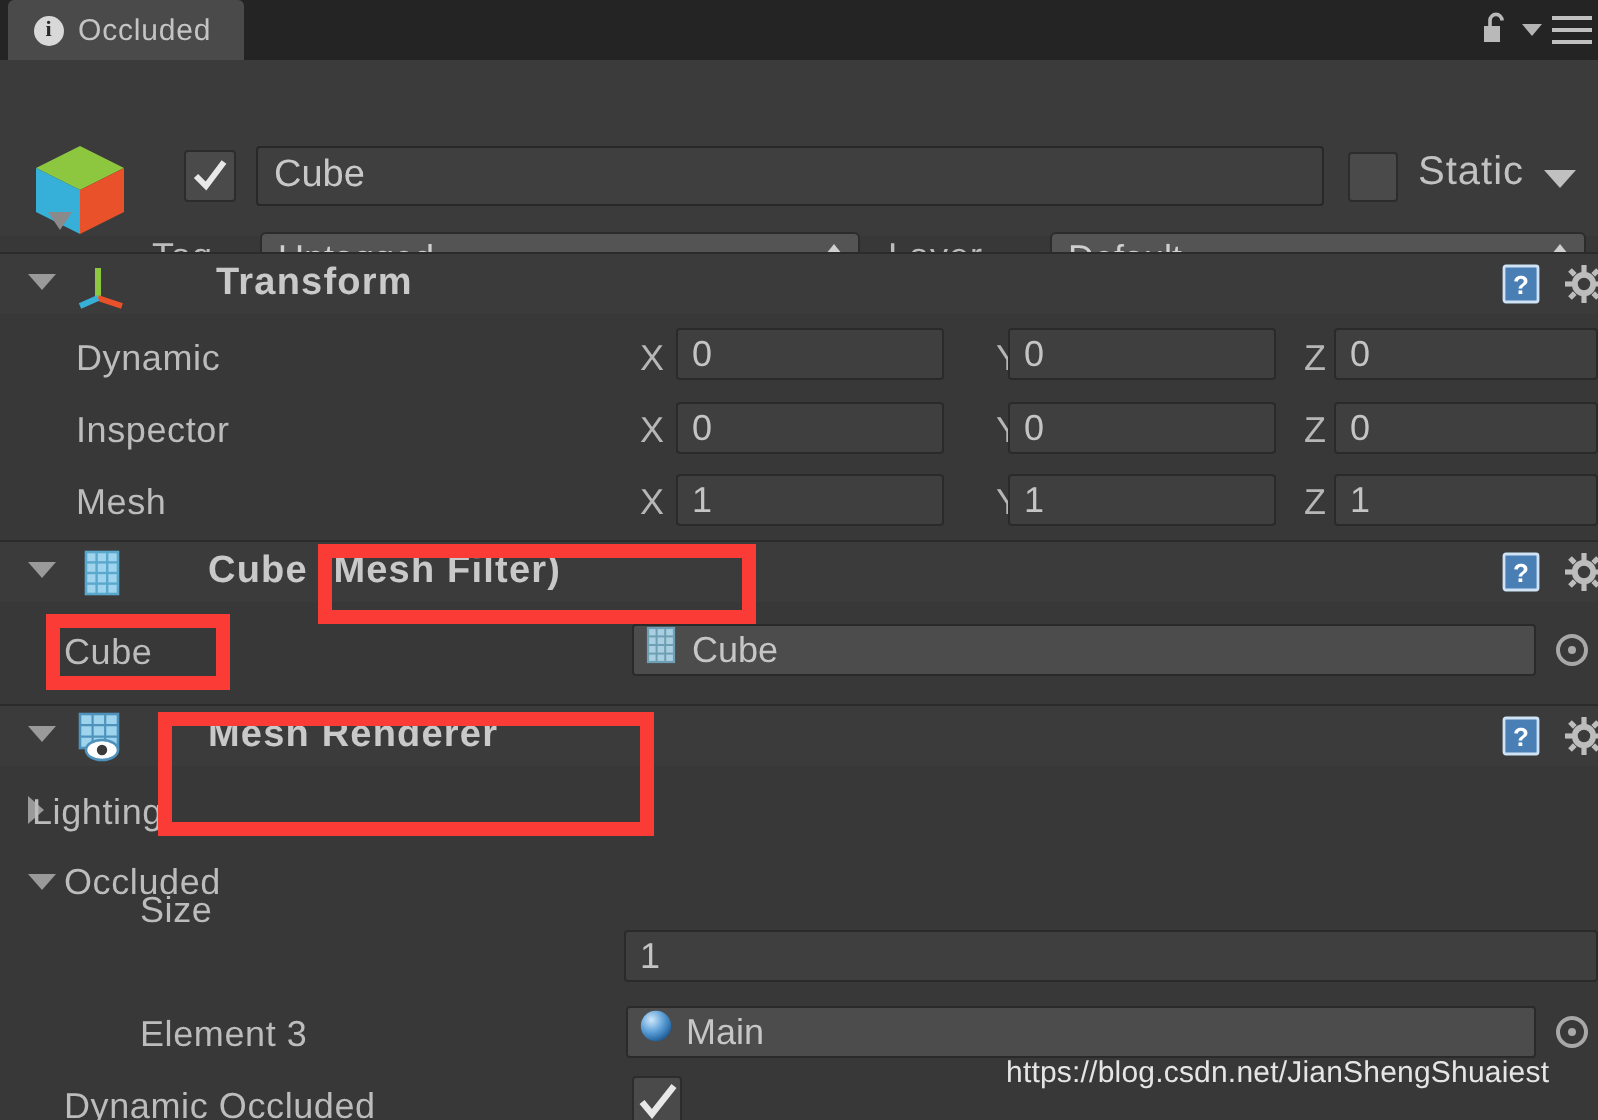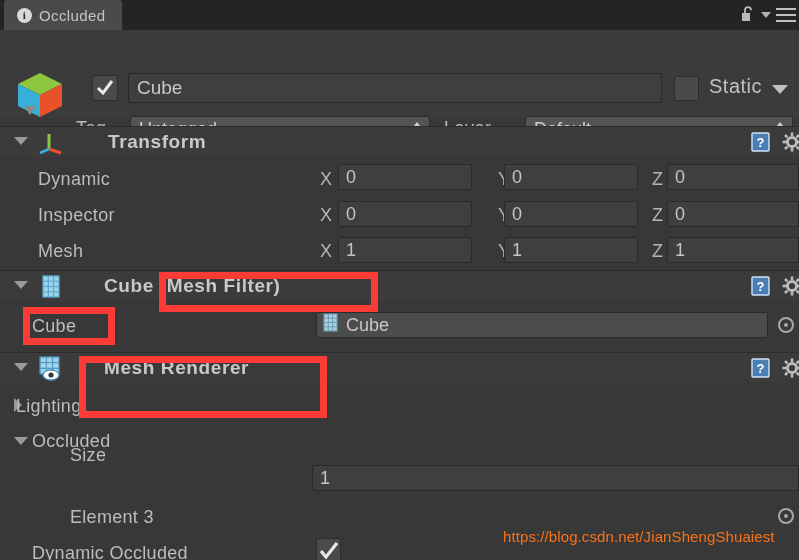--- a/index.html
+++ b/index.html
@@ -116,21 +116,21 @@
     position: absolute; width: 24px; height: 24px;
     background: #4a4a4a; border: 1px solid #2c2c2c; border-radius: 2px;
   }
 
   
   .redbox { position: absolute; border: 7px solid #fb3b35; pointer-events: none; }
 
   
   .watermark {
     position: absolute; left: 503px; top: 528px;
-    color: #f97316; font-size: 15px; letter-spacing: .1px;
+    color: #e5e5e5; font-size: 15px; letter-spacing: .1px;
   }
 </style>
 </head>
 <body>
 
 <div class="root">
 
   <div class="tabstrip">
     <div class="tab">
       <span class="info-icon">i</span>
@@ -346,20 +346,35 @@
   <span class="foldout closed" style="left:14px;top:398px"></span>
   <span class="fld-label" style="left:16px;top:396px">Lighting</span>
 
   <span class="foldout" style="left:14px;top:437px"></span>
   <span class="fld-label" style="left:32px;top:431px">Occluded</span>
 
   <span class="fld-label" style="left:70px;top:445px">Size</span>
   <div class="num-field" style="left:312px;top:465px;width:487px">1</div>
 
   <span class="fld-label" style="left:70px;top:507px">Element 3</span>
+  <div class="obj-field" style="left:313px;top:503px;width:455px">
+    <span>
+      <svg width="18" height="18" viewBox="0 0 18 18">
+        <defs>
+          <radialGradient id="sph" cx="35%" cy="30%" r="75%">
+            <stop offset="0%" stop-color="#cfe7fa"></stop>
+            <stop offset="55%" stop-color="#5a9ed6"></stop>
+            <stop offset="100%" stop-color="#1c5b96"></stop>
+          </radialGradient>
+        </defs>
+        <circle cx="9" cy="9" r="7.6" fill="url(#sph)"></circle>
+      </svg>
+    </span>
+    <span>Main</span>
+  </div>
   <span class="picker" style="left:778px;top:508px"></span>
 
   <span class="fld-label" style="left:32px;top:543px">Dynamic Occluded</span>
   <span class="chk" style="left:316px;top:538px;width:25px;height:25px">
     <svg width="21" height="21" viewBox="0 0 21 21" style="position:absolute;left:2px;top:2px">
       <path d="M2 10 L7 16 L18 2" fill="none" stroke="#e8e8e8" stroke-width="3.2"></path>
     </svg>
   </span>
 
   <div class="redbox" style="left:159px;top:272px;width:219px;height:40px"></div>

